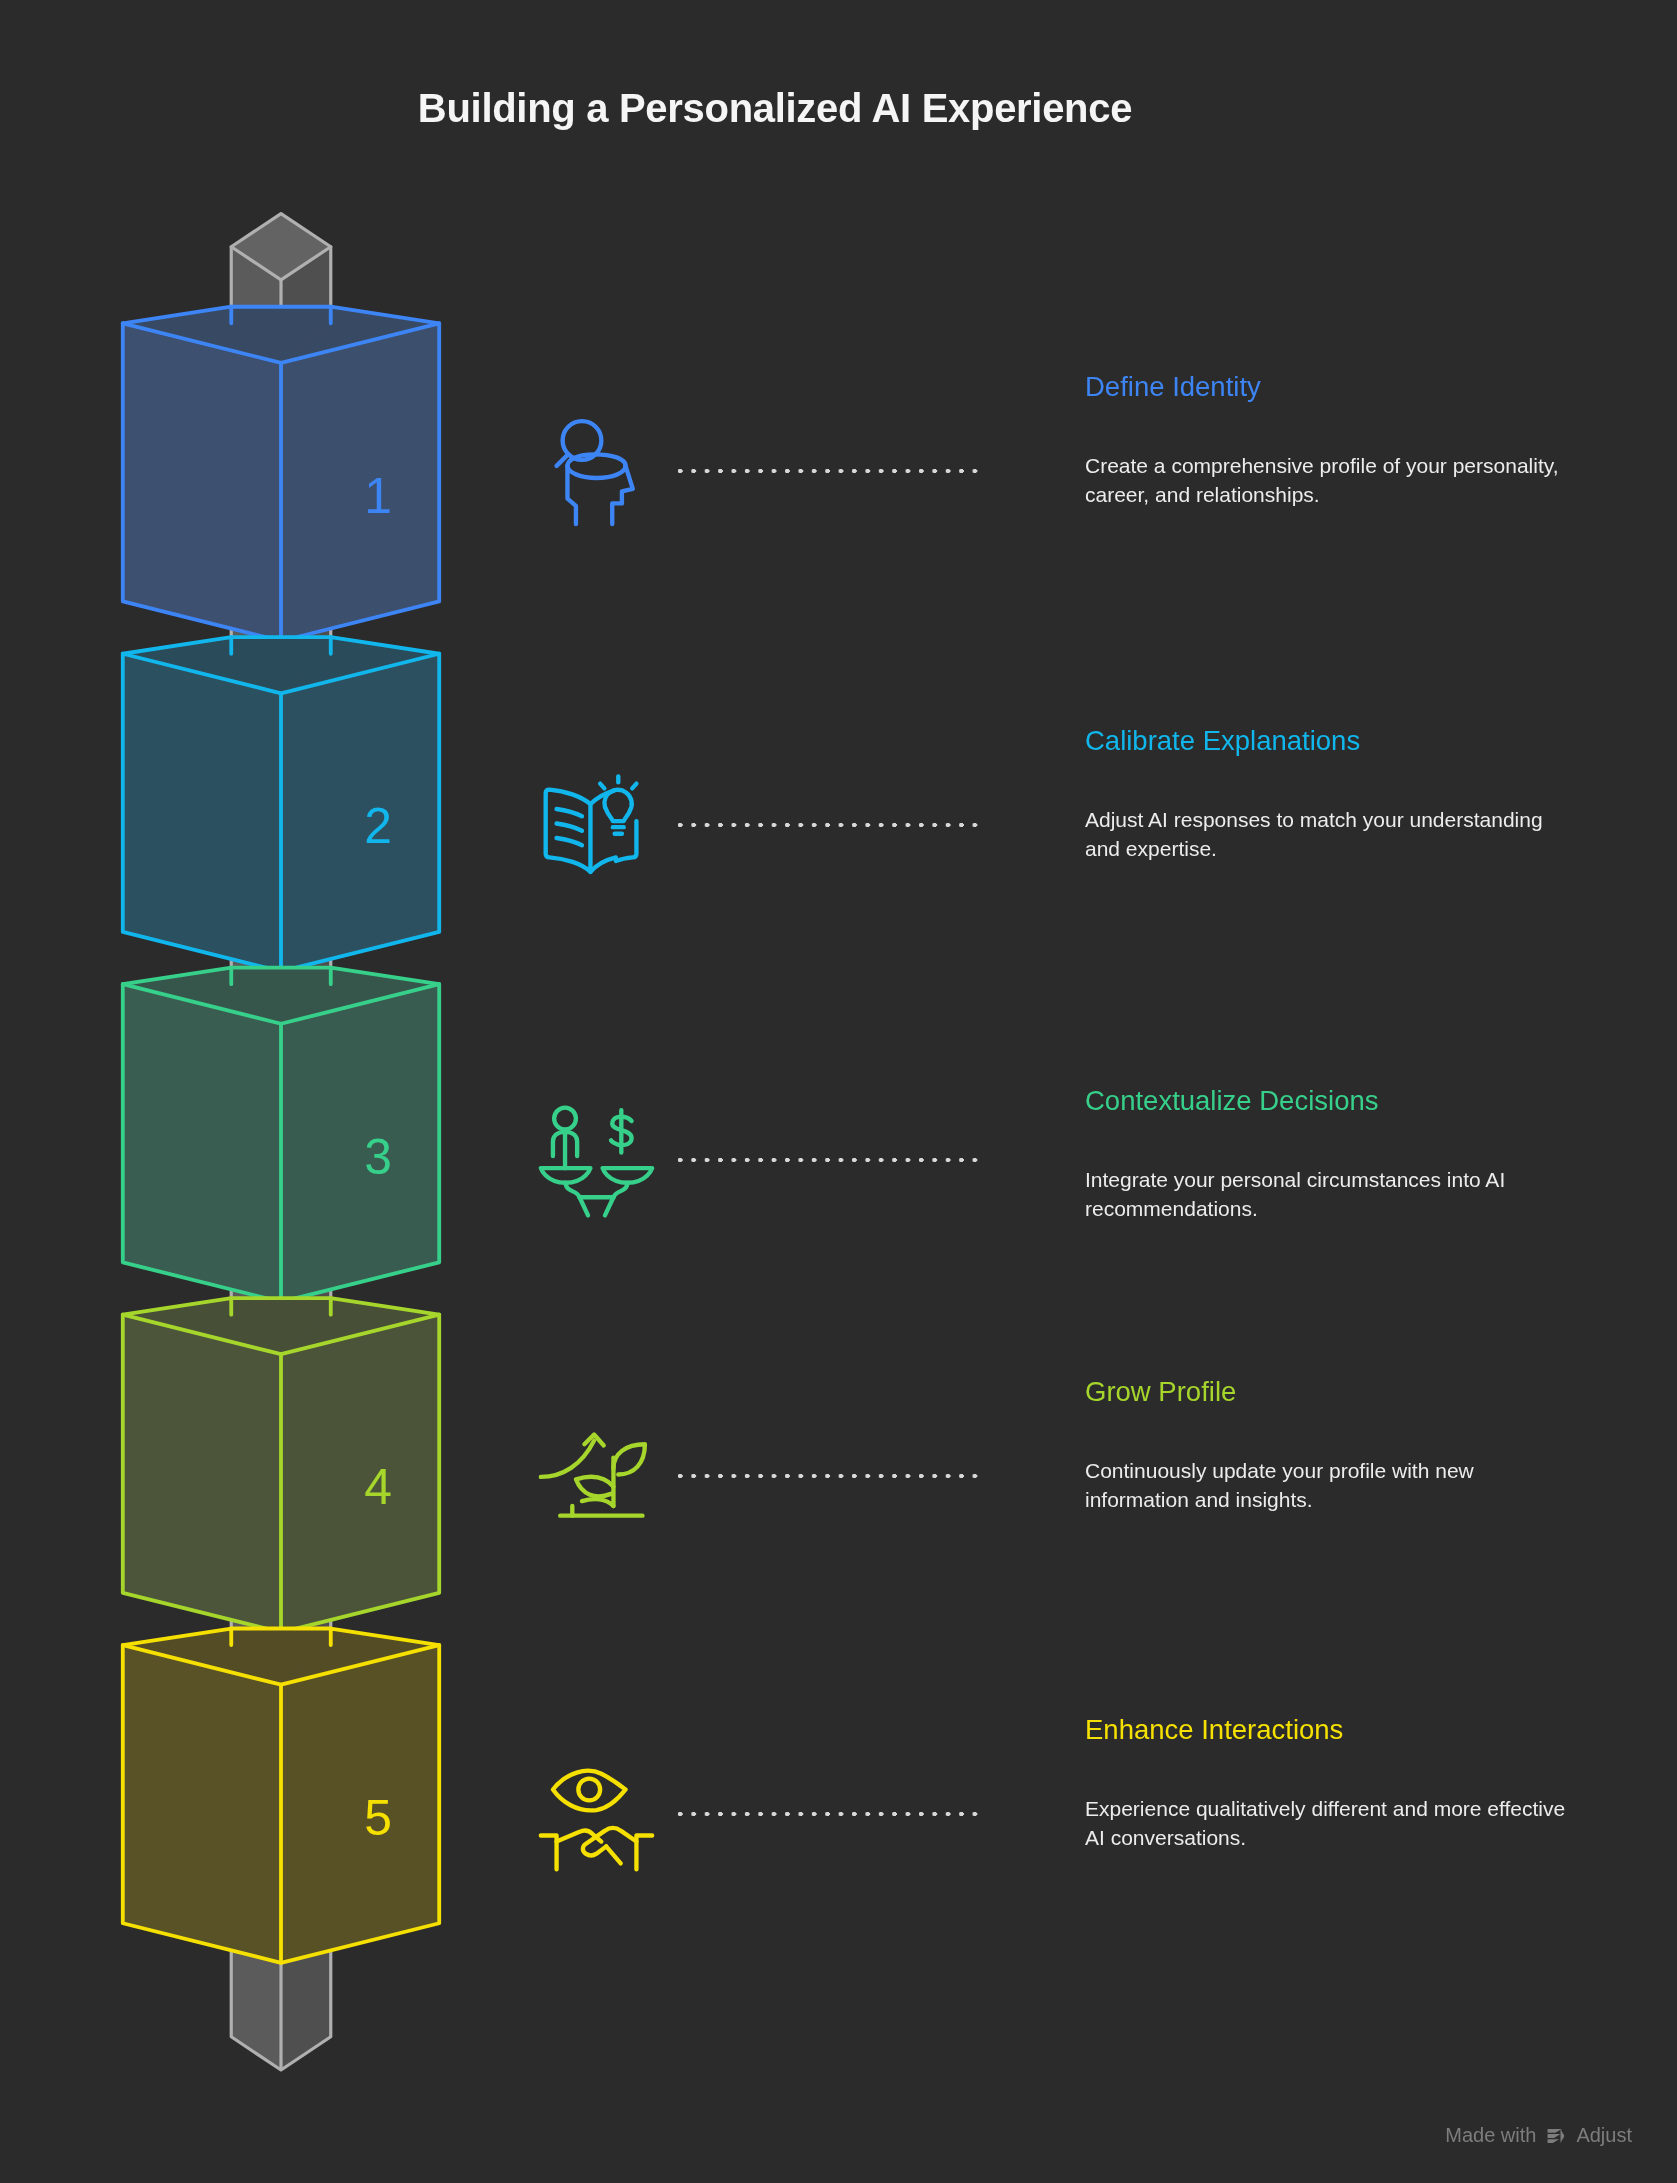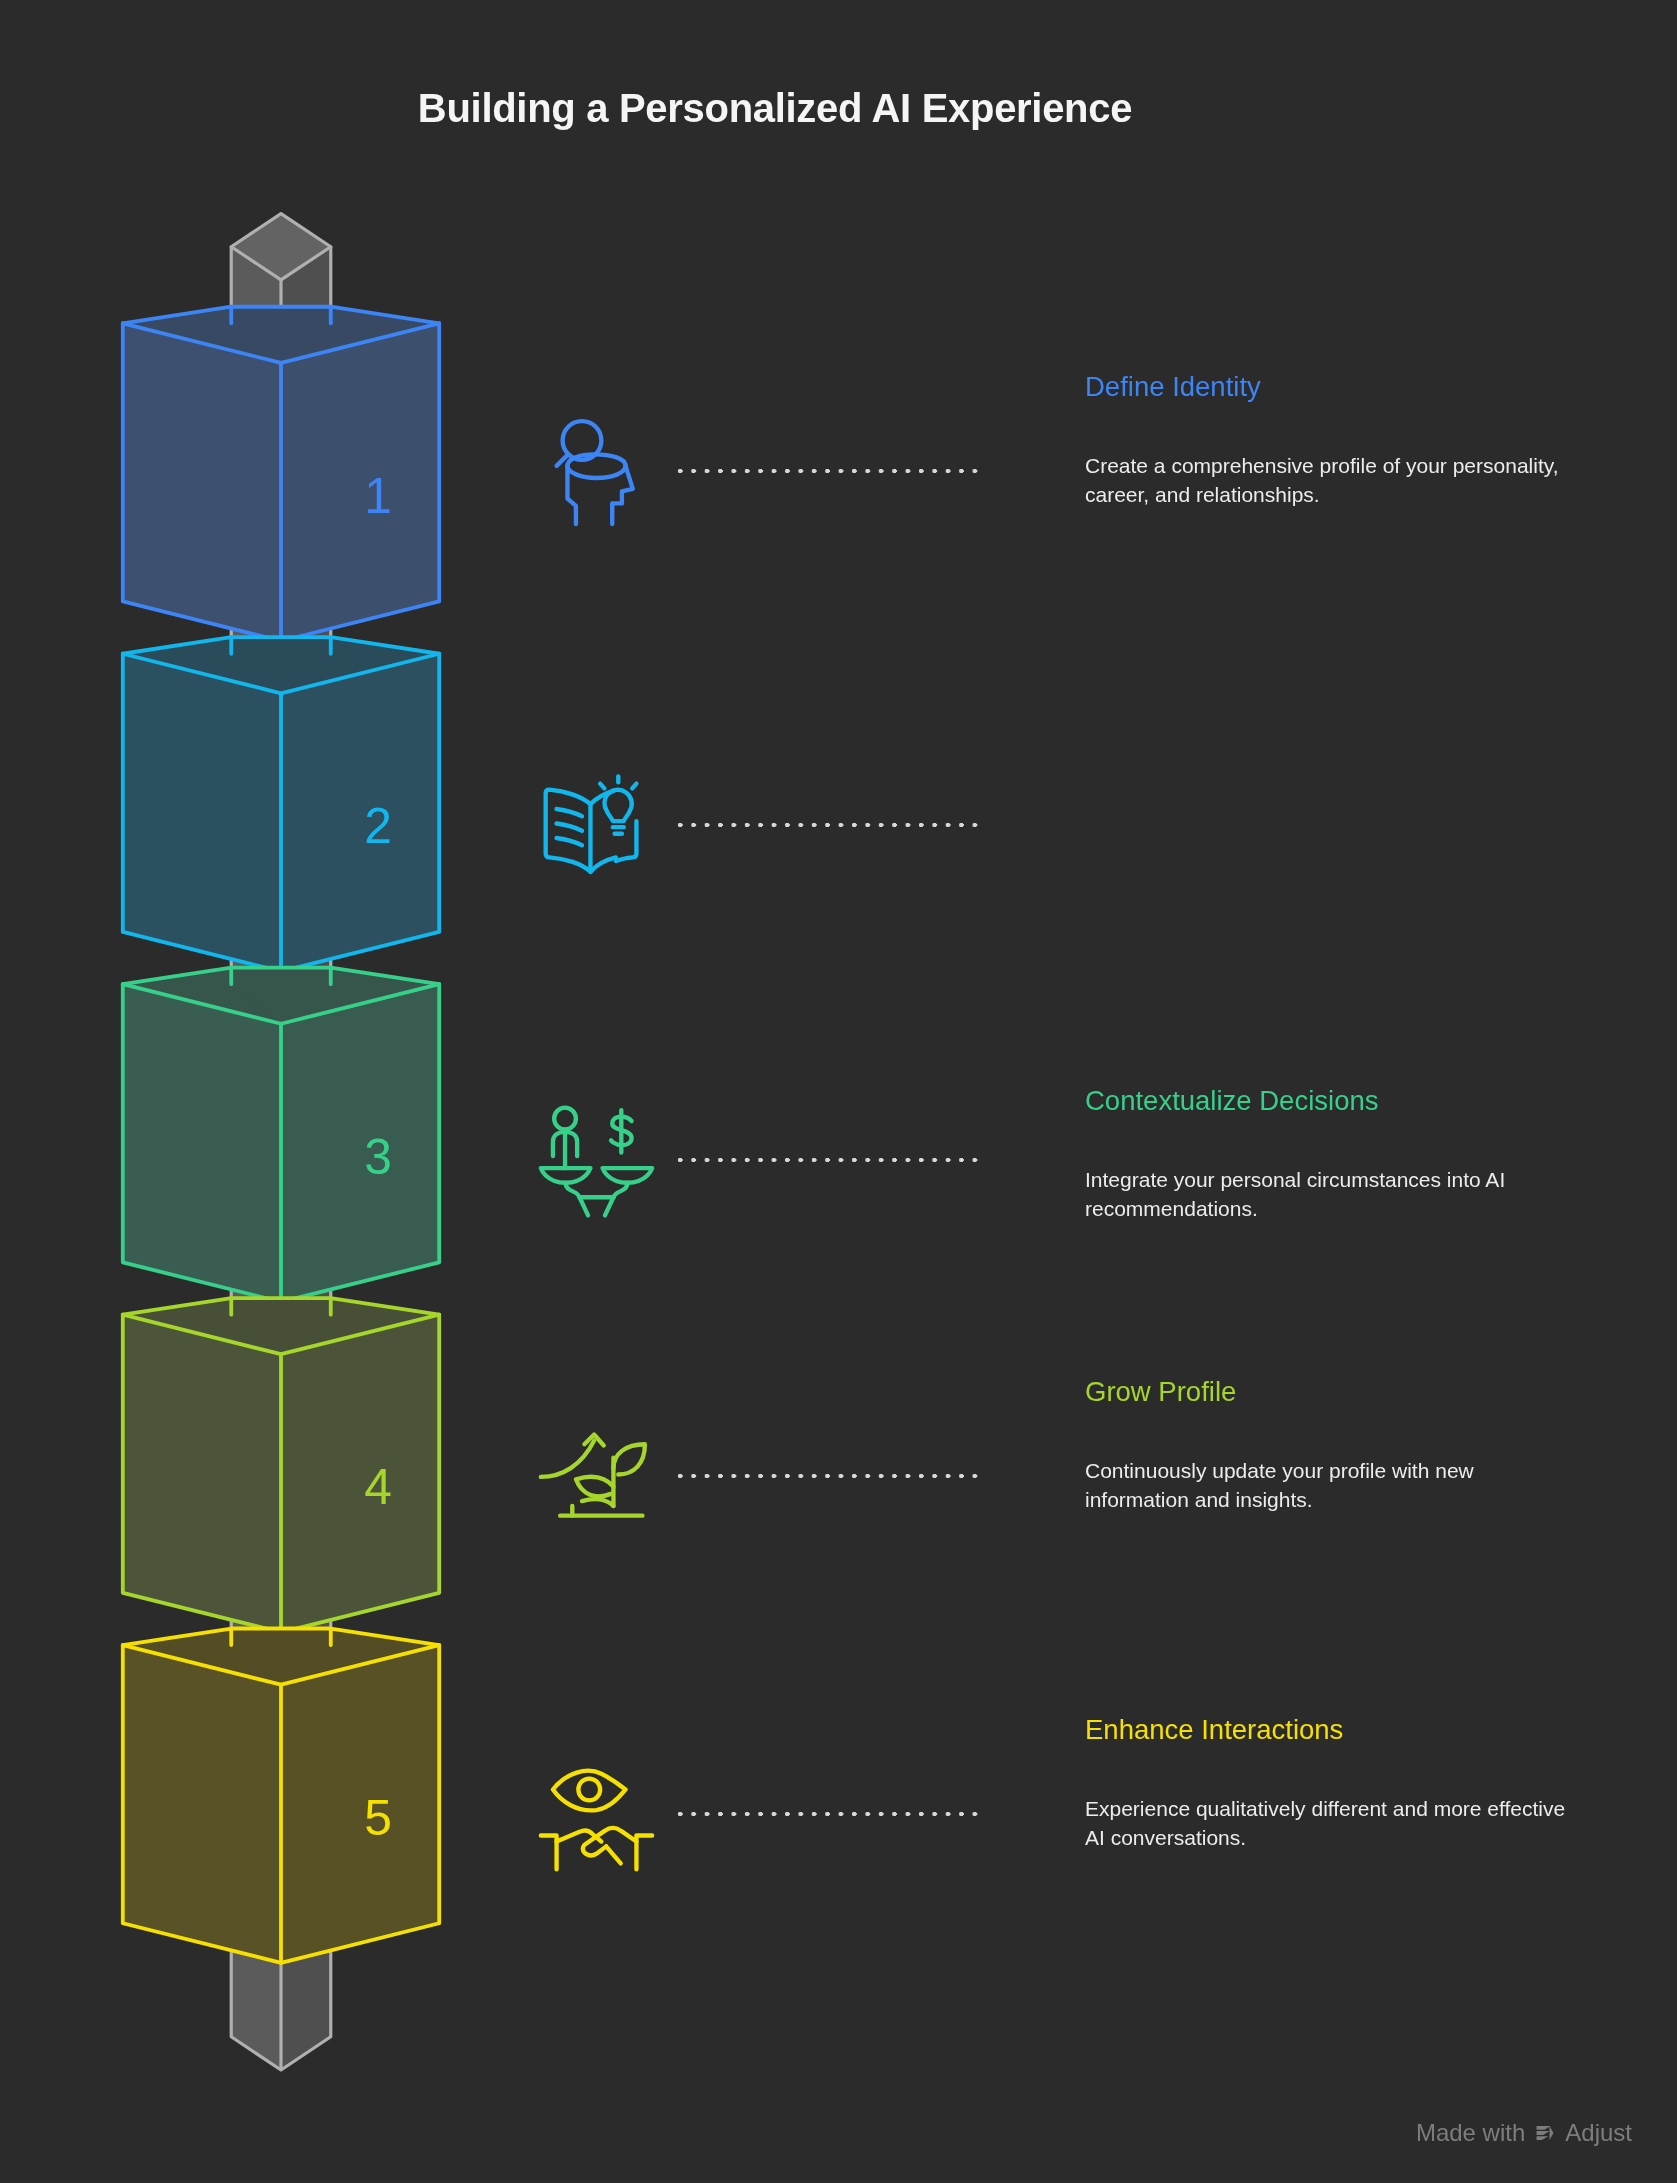--- a/index.html
+++ b/index.html
@@ -79,21 +79,21 @@
     margin-top:48px;
   }
 
   
   #footer-brand {
     position:absolute;
     right:46px; bottom:36px;
     display:flex;
     align-items:center;
     gap:9px;
-    font-size:24px;
+    font-size:20px;
     color:#7d7d7d;
   }
   #footer-brand .brand-mark { display:block; }
 </style>
 </head>
 <body>
 
 <h1 id="page-title">Building a Personalized AI Experience</h1>
 
 <svg id="stack-svg" viewBox="0 0 580 2970" xmlns="http://www.w3.org/2000/svg">
@@ -211,20 +211,24 @@
         <path d="M17 62 C24 63 32 65 38 68"></path>
         <path d="M59 26 A11.5 11.5 0 0 1 77.5 39.5 C76.5 43 73.5 45 72.5 48 L63.5 48 C62.5 45 59.5 43 58.5 39.5 A11.5 11.5 0 0 1 59 26 Z"></path>
         <path d="M63.5 53 L72.5 53"></path>
         <path d="M65 58.5 L71 58.5"></path>
         <path d="M68 11 L68 16"></path>
         <path d="M53 17 L56.5 21"></path>
         <path d="M83 17 L79.5 21"></path>
       </svg>
     </div>
     <div class="dots" style="top:59px;"></div>
+    <div class="text-cell">
+      <div class="step-heading" style="color:#11b7ec;">Calibrate Explanations</div>
+      <div class="step-desc">Adjust AI responses to match your understanding and expertise.</div>
+    </div>
   </div>
 
   <div class="step-row" style="top:1098px;">
     <div class="icon-cell">
       <svg viewBox="0 0 100 100" fill="none" stroke="#37d08b" stroke-width="3.6" stroke-linecap="round" stroke-linejoin="round">
         <circle cx="24" cy="17" r="9"></circle>
         <path d="M14 48 L14 36 C14 31 18 28 24 28 C30 28 34 31 34 36 L34 48"></path>
         <path d="M24 28 L24 58"></path>
         <path d="M4 58 L45 58 C45 58 41 70 24.5 70 C8 70 4 58 4 58 Z"></path>
         <path d="M55 58 L96 58 C96 58 92 70 75.5 70 C59 70 55 58 55 58 Z"></path>

